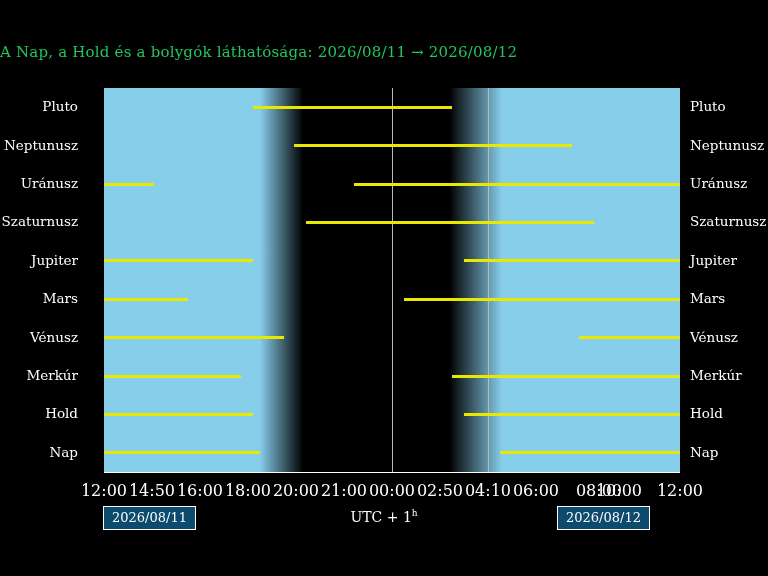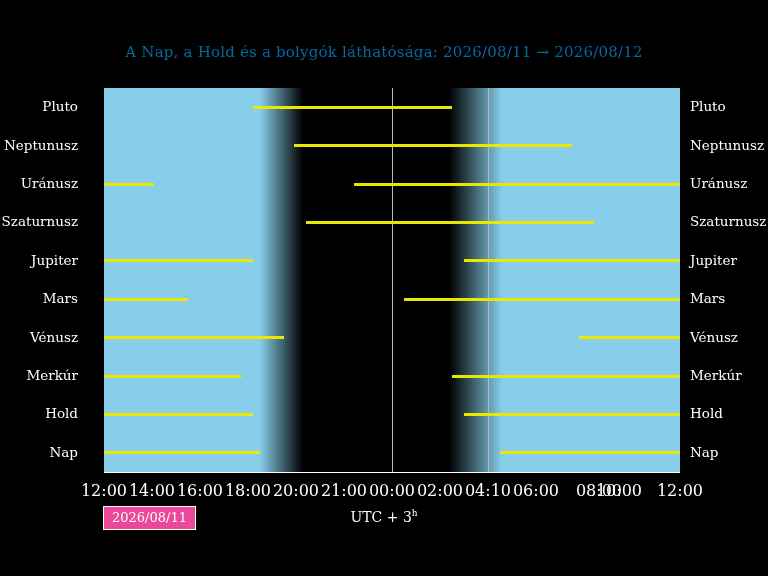--- a/index.html
+++ b/index.html
@@ -18,23 +18,23 @@
     position: relative;
     width: 768px;
     height: 576px;
     background: #000000;
   }
   #title {
     position: absolute;
     left: 0;
     top: 43px;
     width: 768px;
-    text-align: center;
+    text-align: left;
     font-size: 15px;
-    color: #0369a1;
+    color: #22c55e;
     letter-spacing: 0.2px;
   }
   #plot {
     position: absolute;
     left: 104px;
     top: 88px;
     width: 576px;
     height: 384px;
     background: #87ceeb;
     overflow: hidden;
@@ -89,21 +89,21 @@
     font-size: 16px;
     color: #ffffff;
   }
   .datebox {
     position: absolute;
     top: 506px;
     border: 1px solid #ffffff;
     padding: 3px 8px 4px 8px;
     font-size: 13px;
     color: #ffffff;
-    background: #ec4899;
+    background: #0c4a6e;
   }
   #datebox-left { left: 103px; }
   #datebox-right { left: 557px; }
   #tzlabel {
     position: absolute;
     left: 0;
     top: 508px;
     width: 768px;
     text-align: center;
     font-size: 14px;
@@ -162,33 +162,34 @@
       <div class="rowlabel-right" style="top: 290.2px;">Mars</div>
       <div class="rowlabel-right" style="top: 328.6px;">Vénusz</div>
       <div class="rowlabel-right" style="top: 367px;">Merkúr</div>
       <div class="rowlabel-right" style="top: 405.4px;">Hold</div>
       <div class="rowlabel-right" style="top: 443.8px;">Nap</div>
     </div>
 
   <div id="xaxis"></div>
   <div id="xticks">
       <div class="xtick" style="left: 104px;">12:00</div>
-      <div class="xtick" style="left: 152px;">14:00</div>
+      <div class="xtick" style="left: 152px;">14:50</div>
       <div class="xtick" style="left: 200px;">16:00</div>
       <div class="xtick" style="left: 248px;">18:00</div>
       <div class="xtick" style="left: 296px;">20:00</div>
       <div class="xtick" style="left: 344px;">21:00</div>
       <div class="xtick" style="left: 392px;">00:00</div>
-      <div class="xtick" style="left: 440px;">02:00</div>
+      <div class="xtick" style="left: 440px;">02:50</div>
       <div class="xtick" style="left: 488px;">04:10</div>
       <div class="xtick" style="left: 536px;">06:00</div>
       <div class="xtick" style="left: 584px; padding-left: 15px;">08:00</div>
       <div class="xtick" style="left: 619px;">10:00</div>
       <div class="xtick" style="left: 680px;">12:00</div>
     </div>
 
   <div class="datebox" id="datebox-left">2026/08/11</div>
+  <div class="datebox" id="datebox-right">2026/08/12</div>
 
   <div id="tzlabel">
-    <span>UTC + 3</span><sup>h</sup>
+    <span>UTC + 1</span><sup>h</sup>
   </div>
 
 </div>
 
 </body></html>

